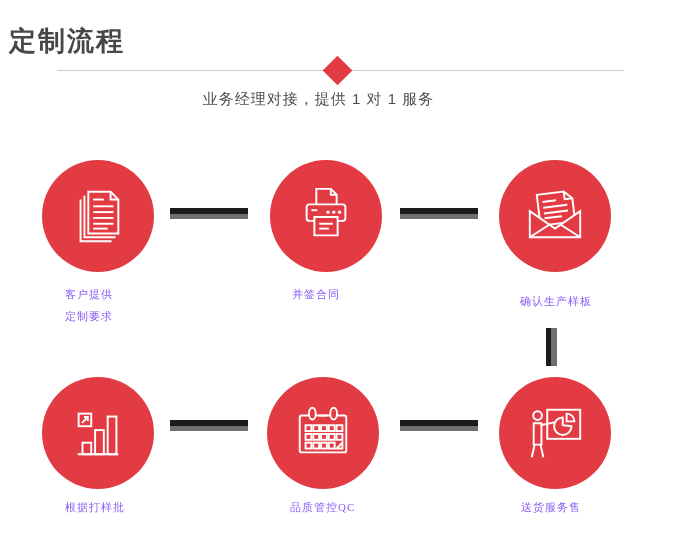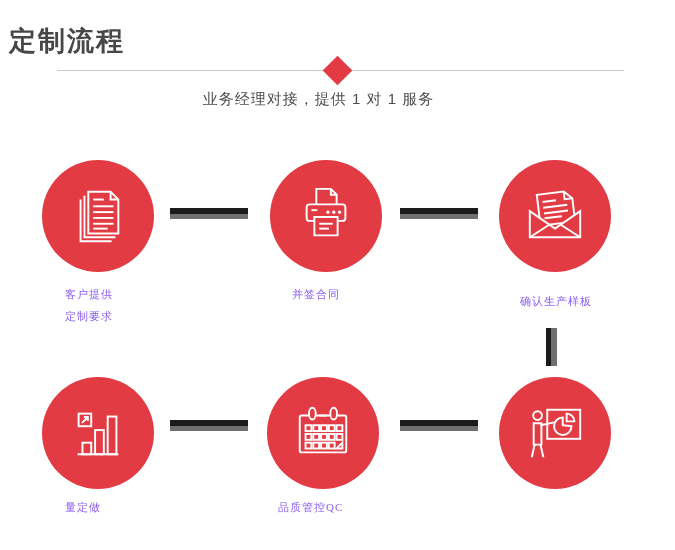--- a/index.html
+++ b/index.html
@@ -35,21 +35,21 @@
   }
   .vconn{
     position:absolute;width:11px;height:38px;
     background:linear-gradient(to right,#1b1b1b 0%,#1b1b1b 50%,#6f6f6f 50%,#6f6f6f 100%);
   }
   
   .c1{left:42px;top:160px}  .c2{left:270px;top:160px} .c3{left:499px;top:160px}
   .c4{left:42px;top:377px}  .c5{left:267px;top:377px} .c6{left:499px;top:377px}
   
   .l1{left:65px;top:283px}  .l2{left:292px;top:283px} .l3{left:520px;top:290px}
-  .l4{left:65px;top:496px}  .l5{left:278px;top:496px} .l6{left:521px;top:496px}
+  .l4{left:65px;top:496px}  .l5{left:290px;top:496px} .l6{left:521px;top:496px}
   
   .k1{left:170px;top:208px} .k2{left:400px;top:208px}
   .k3{left:170px;top:420px} .k4{left:400px;top:420px}
   .kv{left:546px;top:328px}
   svg{display:block}
 </style>
 </head>
 <body>
 
 <h1 class="page-title">定制流程</h1>
@@ -134,21 +134,21 @@
       <rect x="16" y="42" width="9" height="12"></rect>
       <rect x="29" y="29" width="9" height="25"></rect>
       <rect x="42" y="15" width="9" height="39"></rect>
       <rect x="12" y="12" width="13" height="13"></rect>
       <path d="M15.5 21.5 L21 16"></path>
       <path d="M17.5 15.5 H21.5 V19.5"></path>
     </svg>
   </span>
 </div>
 <div class="step-label l4">
-  <div>量定做</div>
+  <div>根据打样批</div>
 </div>
 
 <div class="circle c5">
   <span>
     <svg width="62" height="62" viewBox="0 0 64 64" fill="none" stroke="#ffffff" stroke-width="2">
       <rect x="8" y="14" width="48" height="38" rx="2"></rect>
       <line x1="28" y1="14" x2="36" y2="14"></line>
       <ellipse cx="21" cy="12" rx="3.5" ry="6" fill="#e23b43"></ellipse>
       <ellipse cx="43" cy="12" rx="3.5" ry="6" fill="#e23b43"></ellipse>
       <rect x="14" y="24" width="6" height="6"></rect>
@@ -181,13 +181,14 @@
       <path d="M44 20 L44 12 A8 8 0 0 1 52 20 Z"></path>
       <circle cx="14" cy="14" r="4.5"></circle>
       <path d="M10 22 H18 V44 H10 Z"></path>
       <path d="M17 24 L31 21"></path>
       <path d="M11 44 L8 57"></path>
       <path d="M17 44 L20 57"></path>
     </svg>
   </span>
 </div>
 <div class="step-label l6">
+  <div>送货服务售</div>
 </div>
 
 </body></html>

